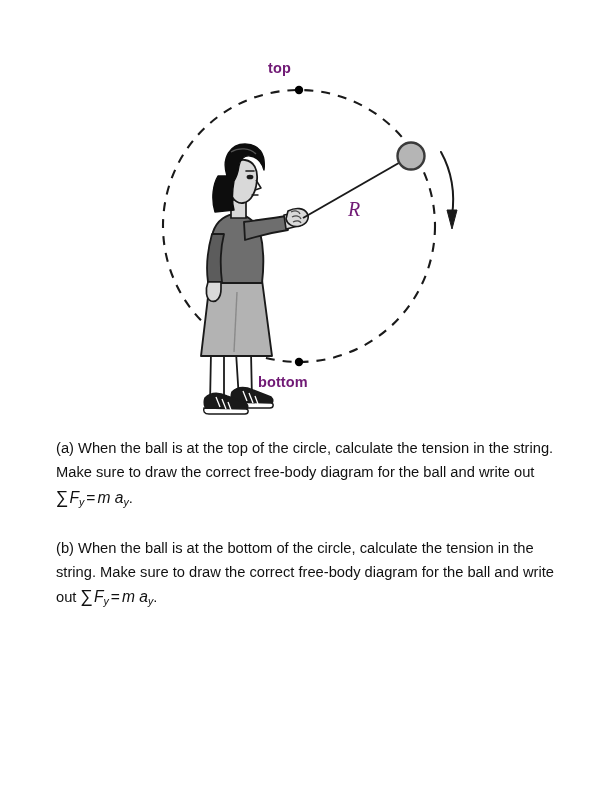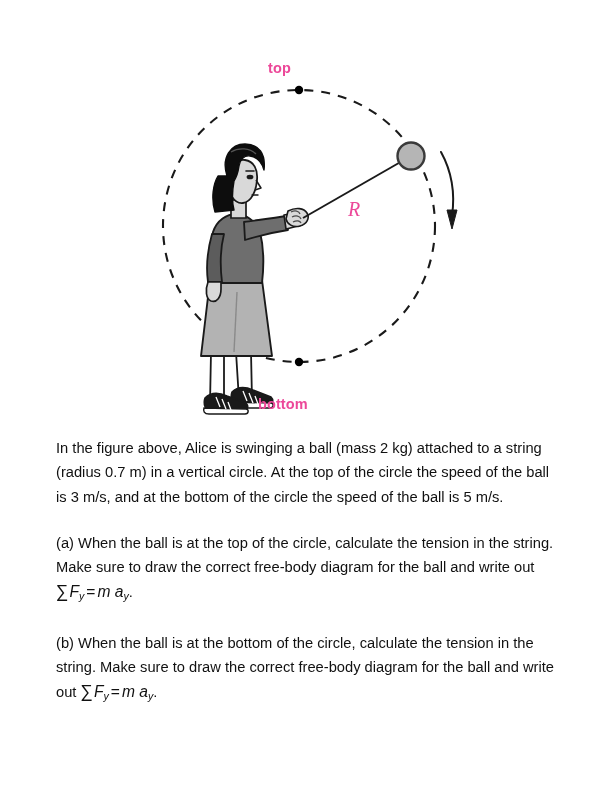--- a/index.html
+++ b/index.html
@@ -36,31 +36,31 @@
     width: 612px;
     height: 425px;
     display: block;
   }
 
   .fig-label {
     position: absolute;
     font-family: "Liberation Sans", sans-serif;
     font-weight: bold;
     font-size: 14.5px;
-    color: #ec4899;
+    color: #701a75;
     letter-spacing: 0.1px;
     white-space: nowrap;
   }
   .fig-label.top-label {
     left: 268px;
     top: 60px;
   }
   .fig-label.bottom-label {
     left: 258px;
-    top: 396px;
+    top: 374px;
   }
   .fig-label.r-label {
     left: 348px;
     top: 198px;
     font-family: "Liberation Serif", serif;
     font-style: italic;
     font-weight: normal;
     font-size: 20px;
   }
 
@@ -190,21 +190,20 @@
 
     </svg>
 
     <div class="fig-label top-label">top</div>
     <div class="fig-label bottom-label">bottom</div>
     <div class="fig-label r-label">R</div>
   </div>
 
   <div class="body-text">
 
-    <p class="para">In the figure above, Alice is swinging a ball (mass 2 kg) attached to a string (radius 0.7 m) in a vertical circle. At the top of the circle the speed of the ball is 3 m/s, and at the bottom of the circle the speed of the ball is 5 m/s.</p>
 
     <p class="para">
       <span>(a) When the ball is at the top of the circle, calculate the tension in the string. Make sure to draw the correct free-body diagram for the ball and write out </span><span class="math"><span class="sum">∑</span><span class="var">F</span><sub>y</sub><span class="eq">=</span><span class="var">m</span>&nbsp;<span class="var">a</span><sub>y</sub></span><span>.</span>
     </p>
 
     <p class="para">
       <span>(b) When the ball is at the bottom of the circle, calculate the tension in the string. Make sure to draw the correct free-body diagram for the ball and write out </span><span class="math"><span class="sum">∑</span><span class="var">F</span><sub>y</sub><span class="eq">=</span><span class="var">m</span>&nbsp;<span class="var">a</span><sub>y</sub></span><span>.</span>
     </p>
 
   </div>

